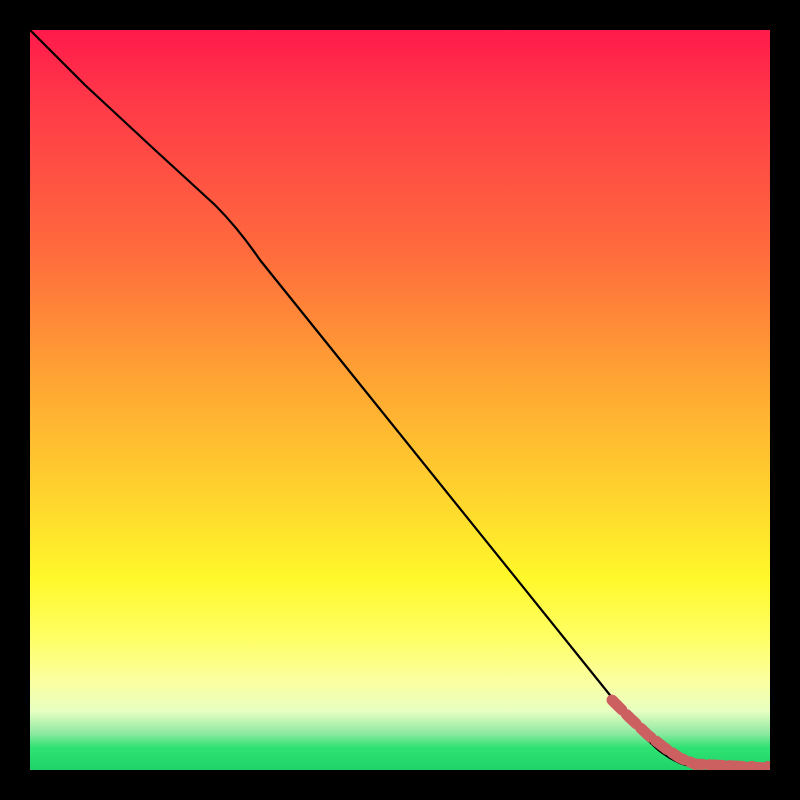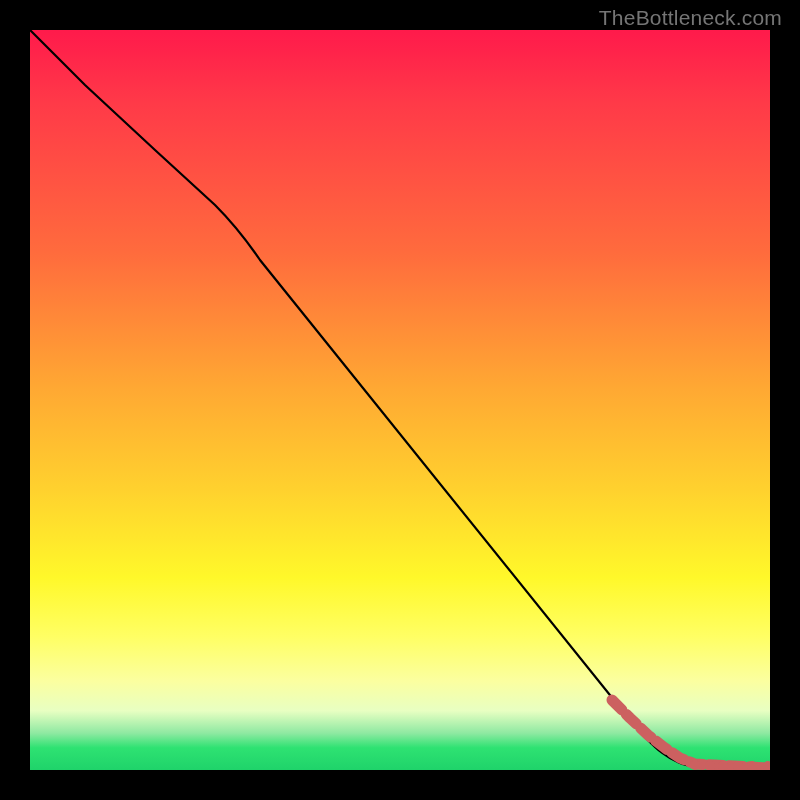--- a/index.html
+++ b/index.html
@@ -63,21 +63,20 @@
     font-weight: 400;
     letter-spacing: 0.2px;
     user-select: none;
   }
 </style>
 </head>
 <body>
 
 <div id="stage">
 
-  <div id="watermark">TheBottleneck.com</div>
 
   <div id="plot">
     <div id="gradient-bg"></div>
 
     <svg id="overlay" viewBox="0 0 740 740" preserveAspectRatio="none">
 
       <path d="M 0 0
                L 55 55
                L 125 120
                L 185 175

